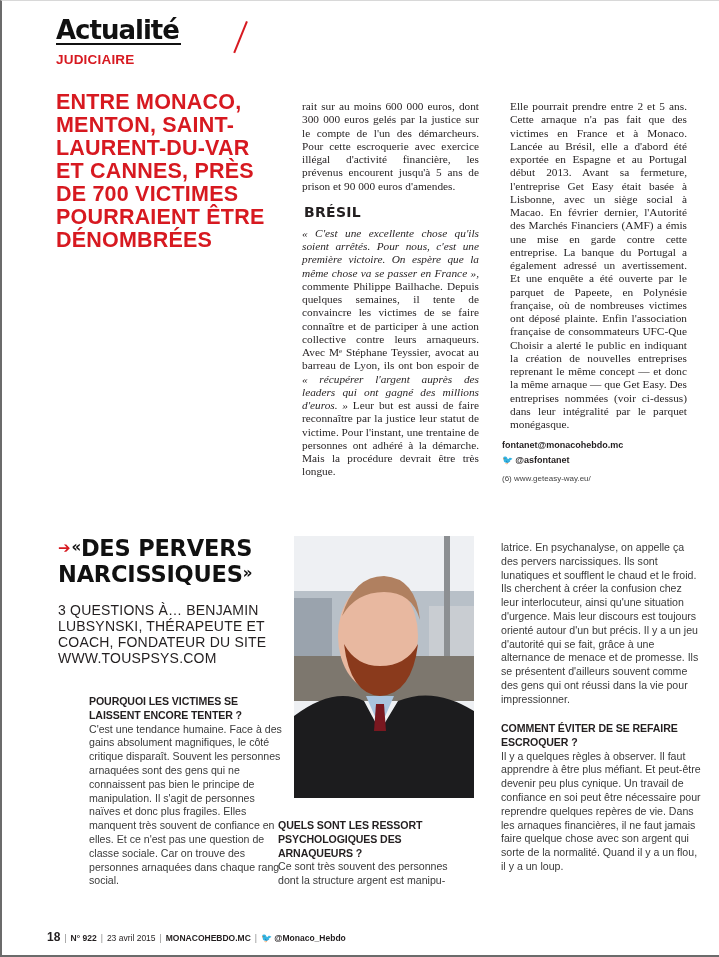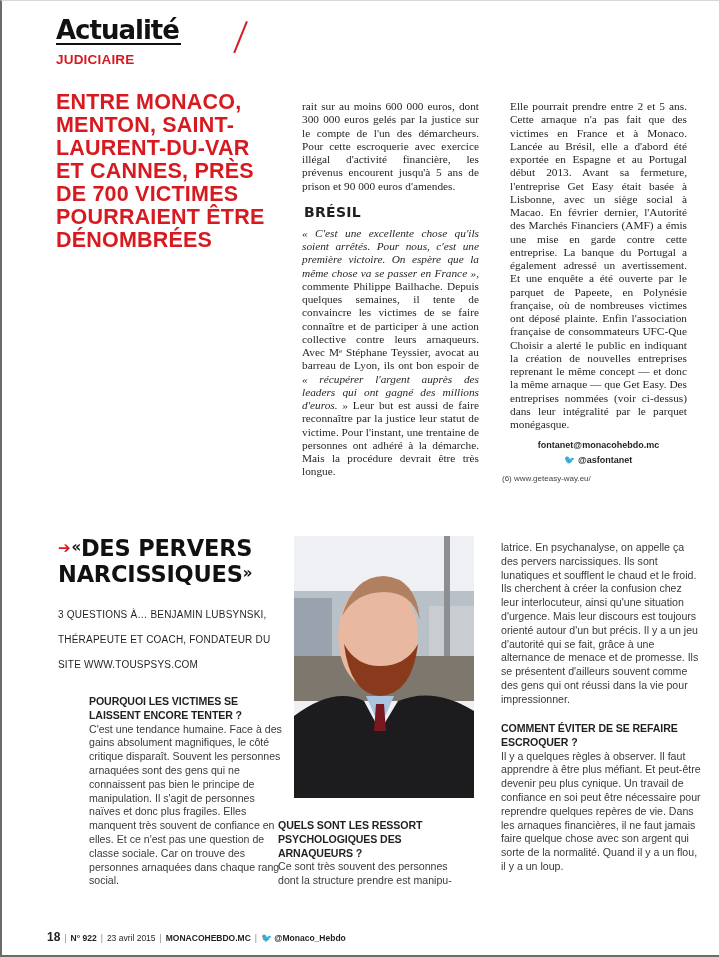--- a/index.html
+++ b/index.html
@@ -38,35 +38,35 @@
     text-align: justify; hyphens: manual;
   }
   .col2 { left: 292px; top: 91px; width: 193px; }
   .col3 { left: 500px; top: 91px; width: 193px; }
   .col2 p, .col3 p { margin: 8px; }
   .sub-heading {
     font-family: "DejaVu Sans", sans-serif; font-weight: 700; font-size: 14px; letter-spacing: 0.3px;
     color: #231f20; margin: 12px 0 2px 10px; line-height: 14px;
   }
   .it { font-style: italic; }
-  .sign { text-align: center; font-family: "Liberation Sans", sans-serif; font-weight: 700; font-size: 9px; line-height: 13px; margin-top: 2px; }
+  .sign { text-align: left; font-family: "Liberation Sans", sans-serif; font-weight: 700; font-size: 9px; line-height: 13px; margin-top: 2px; }
   .twitter { color: #1da1f2; font-size: 9px; margin-right: 2px; }
   .footnote { font-family: "Liberation Sans", sans-serif; font-size: 8px; color: #444; margin-top: 6px; line-height: 11px; }
 
   
   .int-title {
     left: 56px; top: 534px; width: 230px;
     font-family: "DejaVu Sans", sans-serif; font-weight: 700; font-size: 22.5px; line-height: 25px; color: #111;
     letter-spacing: -0.2px;
   }
   .arrow { color: #d71920; font-size: 15px; vertical-align: 3px; margin-right: 1px; }
   .quote-mark { font-size: 15px; vertical-align: 4px; }
   .int-intro {
     left: 56px; top: 601px; width: 230px;
-    font-size: 10px; line-height: 25px; color: #231f20; text-transform: uppercase; letter-spacing: 0.2px;
+    font-size: 14px; line-height: 16px; color: #231f20; text-transform: uppercase; letter-spacing: 0.2px;
   }
   .qa-col { font-size: 10.6px; line-height: 13.8px; color: #3a3a3a; }
   .qa-q { font-weight: 700; color: #231f20; font-size: 10.6px; line-height: 13.8px; text-transform: uppercase; letter-spacing: -0.1px; }
   .qa-a { margin: 0; }
   .qa1 { left: 87px; top: 694px; width: 195px; }
   .qa2 { left: 276px; top: 818px; width: 190px; }
   .qa3-cont { left: 499px; top: 540px; width: 200px; }
   .qa3 { left: 499px; top: 721px; width: 200px; }
 
   
@@ -128,21 +128,21 @@
     <path d="M48 80 Q60 40 90 40 Q122 42 126 84 Q118 56 90 56 Q62 56 48 80Z" fill="#b08060"></path>
     <path d="M50 108 Q56 158 86 160 Q118 158 124 108 Q112 130 86 130 Q62 130 50 108Z" fill="#8a3a1c"></path>
     <path d="M0 180 Q40 150 70 165 L86 195 L104 165 Q140 150 180 175 L180 262 L0 262Z" fill="#1c1c1e"></path>
     <path d="M72 160 L86 192 L100 160 Z" fill="#a9c4df"></path>
     <path d="M82 168 L90 168 L92 195 L80 195 Z" fill="#7a1820"></path>
   </svg>
 </div>
 
 <div class="abs qa-col qa2">
   <div class="qa-q">Quels sont les ressort psychologiques des arnaqueurs ?</div>
-  <p class="qa-a">Ce sont très souvent des personnes dont la structure prendre est manipu-</p>
+  <p class="qa-a">Ce sont très souvent des personnes dont la structure argent est manipu-</p>
 </div>
 
 <div class="abs qa-col qa3-cont">
   <p class="qa-a">latrice. En psychanalyse, on appelle ça des pervers narcissiques. Ils sont lunatiques et soufflent le chaud et le froid. Ils cherchent à créer la confusion chez leur interlocuteur, ainsi qu'une situation d'urgence. Mais leur discours est toujours orienté autour d'un but précis. Il y a un jeu d'autorité qui se fait, grâce à une alternance de menace et de promesse. Ils se présentent d'ailleurs souvent comme des gens qui ont réussi dans la vie pour impressionner.</p>
 </div>
 <div class="abs qa-col qa3">
   <div class="qa-q">Comment éviter de se refaire escroquer ?</div>
   <p class="qa-a">Il y a quelques règles à observer. Il faut apprendre à être plus méfiant. Et peut-être devenir peu plus cynique. Un travail de confiance en soi peut être nécessaire pour reprendre quelques repères de vie. Dans les arnaques financières, il ne faut jamais faire quelque chose avec son argent qui sorte de la normalité. Quand il y a un flou, il y a un loup.</p>
 </div>
 

